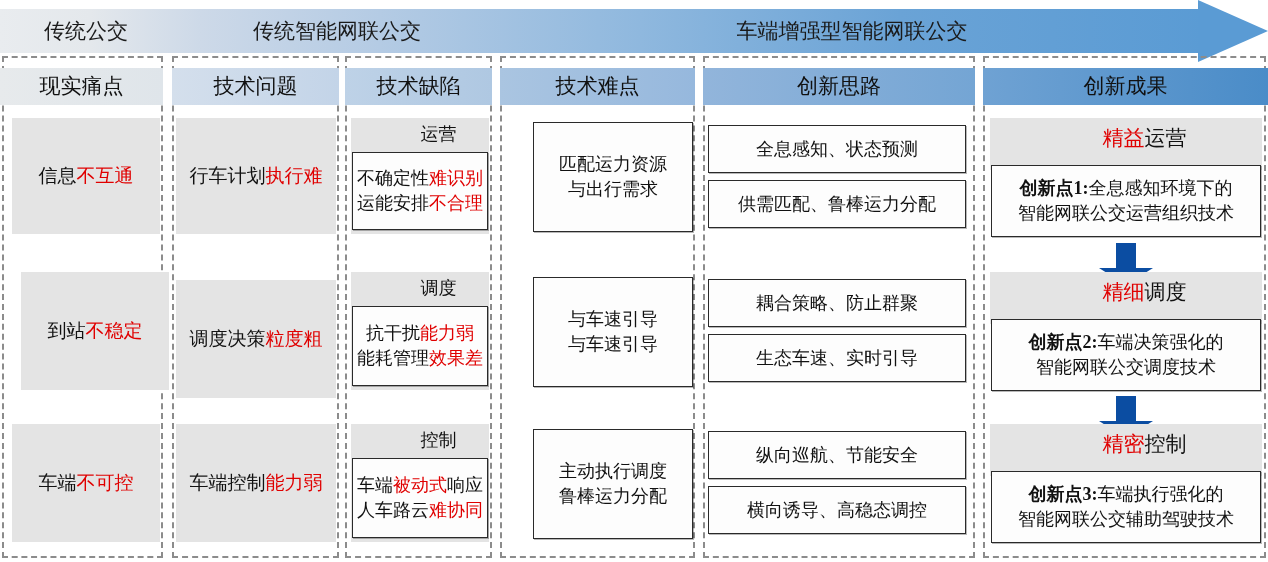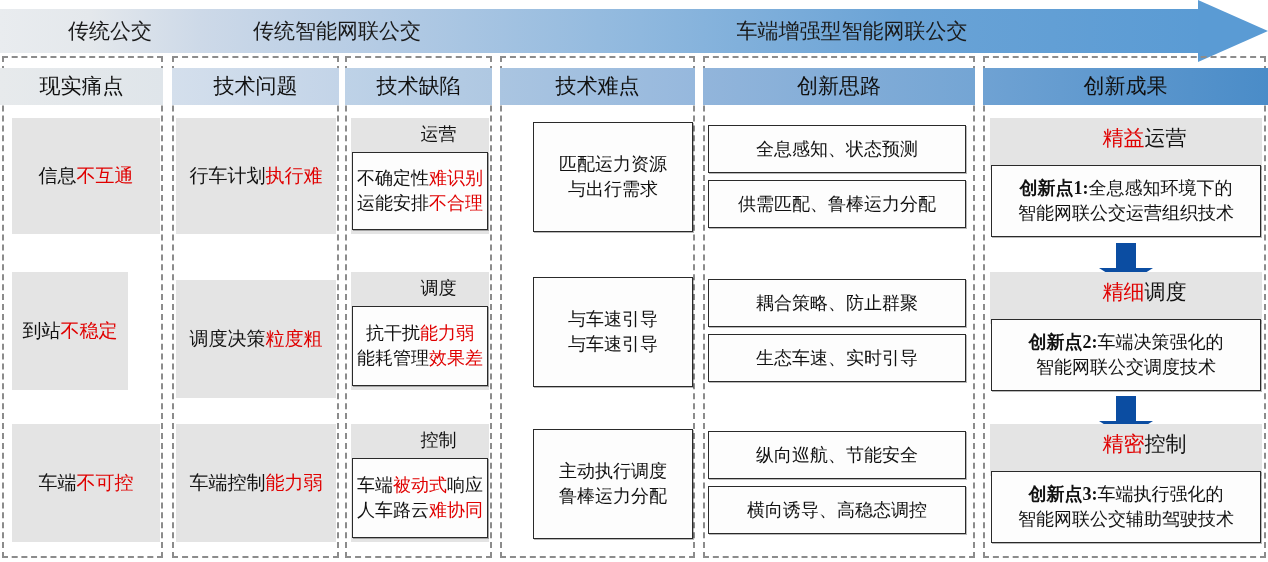--- a/index.html
+++ b/index.html
@@ -22,21 +22,21 @@
   .top-arrow .head{
     position:absolute;left:1198px;top:-9px;width:0;height:0;
     border-top:31px solid transparent;
     border-bottom:31px solid transparent;
     border-left:70px solid #5a9bd4;
   }
   .top-arrow .lbl{
     position:absolute;top:0;height:44px;line-height:44px;
     text-align:center;font-size:21px;color:#1a1a1a;white-space:nowrap;
   }
-  .top-arrow .lbl.l1{left:0px;width:172px;padding-left:24px;}
+  .top-arrow .lbl.l1{left:0px;width:172px;}
   .top-arrow .lbl.l2{left:172px;width:330px;}
   .top-arrow .lbl.l3{left:502px;width:700px;}
 
   
   .colframe{
     position:absolute;top:56px;height:502px;
     border:2px dashed #8c8c8c;
     box-sizing:border-box;
     background:transparent;
   }
@@ -157,21 +157,21 @@
   <div class="wbox" style="left:991px;top:165px;width:270px;height:72px;">
     <span class="ln"><span class="bold">创新点1:</span>全息感知环境下的</span>
     <span class="ln">智能网联公交运营组织技术</span>
   </div>
 
   <div class="varrow" style="left:1099px;top:243px;height:42px;">
     <div class="stem" style="height:26px;"></div>
     <div class="tip" style="top:25px;"></div>
   </div>
 
-  <div class="cell graycell" style="left:12px;top:272px;width:116px;height:118px;align-items:center;">
+  <div class="cell graycell" style="left:21px;top:272px;width:148px;height:118px;align-items:center;">
     <span><span>到站</span><span class="red">不稳定</span></span>
   </div>
 
   <div class="cell graycell" style="left:176px;top:280px;width:160px;height:118px;">
     <span><span>调度决策</span><span class="red">粒度粗</span></span>
   </div>
 
   <div class="cell graycell titlebox" style="left:351px;top:272px;width:138px;height:118px;">
     <div class="sublabel">调度</div>
   </div>

